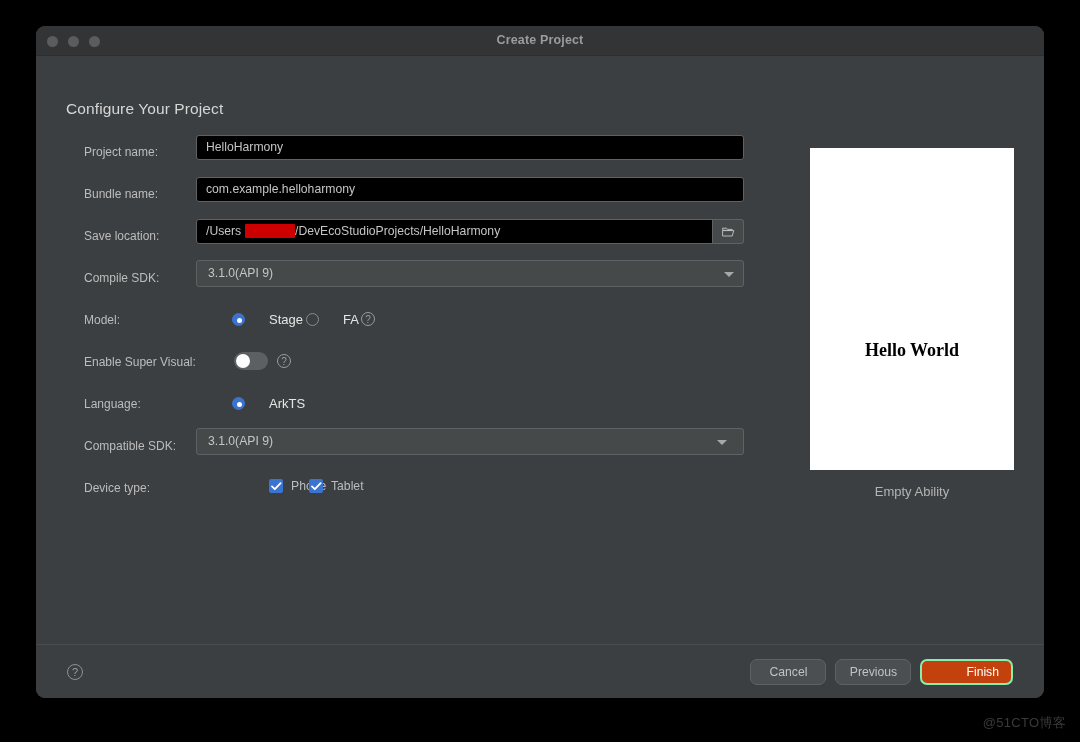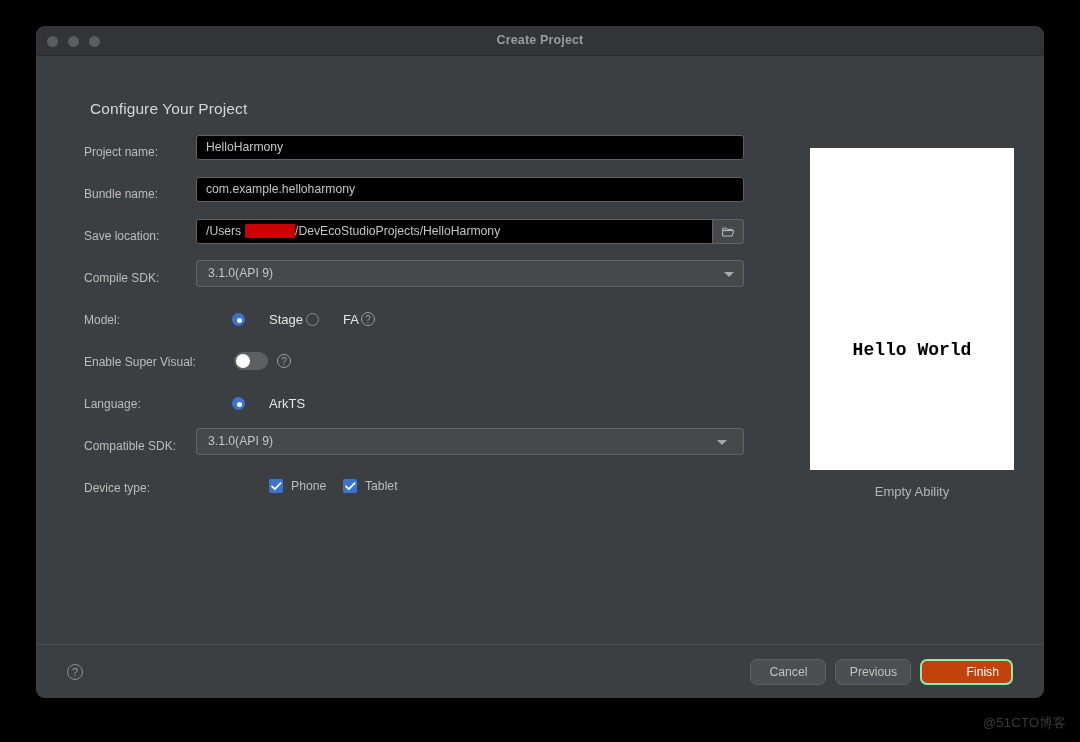--- a/index.html
+++ b/index.html
@@ -73,21 +73,20 @@
     background: #3c3f41;
   }
 
   .page-title {
     position: absolute;
     left: 30px;
     top: 44px;
     font-size: 15.5px;
     color: #d6d6d6;
     letter-spacing: 0.1px;
-    margin-left: 24px;
   }
 
   
   .form {
     position: absolute;
     left: 0;
     top: 78px;
     width: 760px;
   }
 
@@ -266,21 +265,21 @@
     width: 204px;
     height: 322px;
     background: #ffffff;
     position: relative;
   }
   .phone-text {
     position: absolute;
     left: 0; right: 0;
     top: 192px;
     text-align: center;
-    font-family: Liberation Mono, monospace;
+    font-family: Liberation Serif, serif;
     font-weight: bold;
     font-size: 18px;
     color: #000000;
   }
   .preview-caption {
     margin-top: 14px;
     text-align: center;
     font-size: 13px;
     color: #b4b4b4;
   }
@@ -444,21 +443,21 @@
         <div class="row">
           <div class="lbl">Device type:</div>
           <div class="check-wrap" style="left:197px; top:9px;padding-left:36px;">
             <div class="cb">
               <svg width="11" height="9" viewBox="0 0 11 9">
                 <path d="M1 4.4 L3.8 7.2 L9.6 1.2" fill="none" stroke="#ffffff" stroke-width="1.8" stroke-linecap="round" stroke-linejoin="round"></path>
               </svg>
             </div>
             <div class="cb-label">Phone</div>
           </div>
-          <div class="check-wrap" style="left:273px; top:9px;padding-left:34px;">
+          <div class="check-wrap" style="left:273px; top:9px;">
             <div class="cb">
               <svg width="11" height="9" viewBox="0 0 11 9">
                 <path d="M1 4.4 L3.8 7.2 L9.6 1.2" fill="none" stroke="#ffffff" stroke-width="1.8" stroke-linecap="round" stroke-linejoin="round"></path>
               </svg>
             </div>
             <div class="cb-label">Tablet</div>
           </div>
         </div>
 
       </div>

